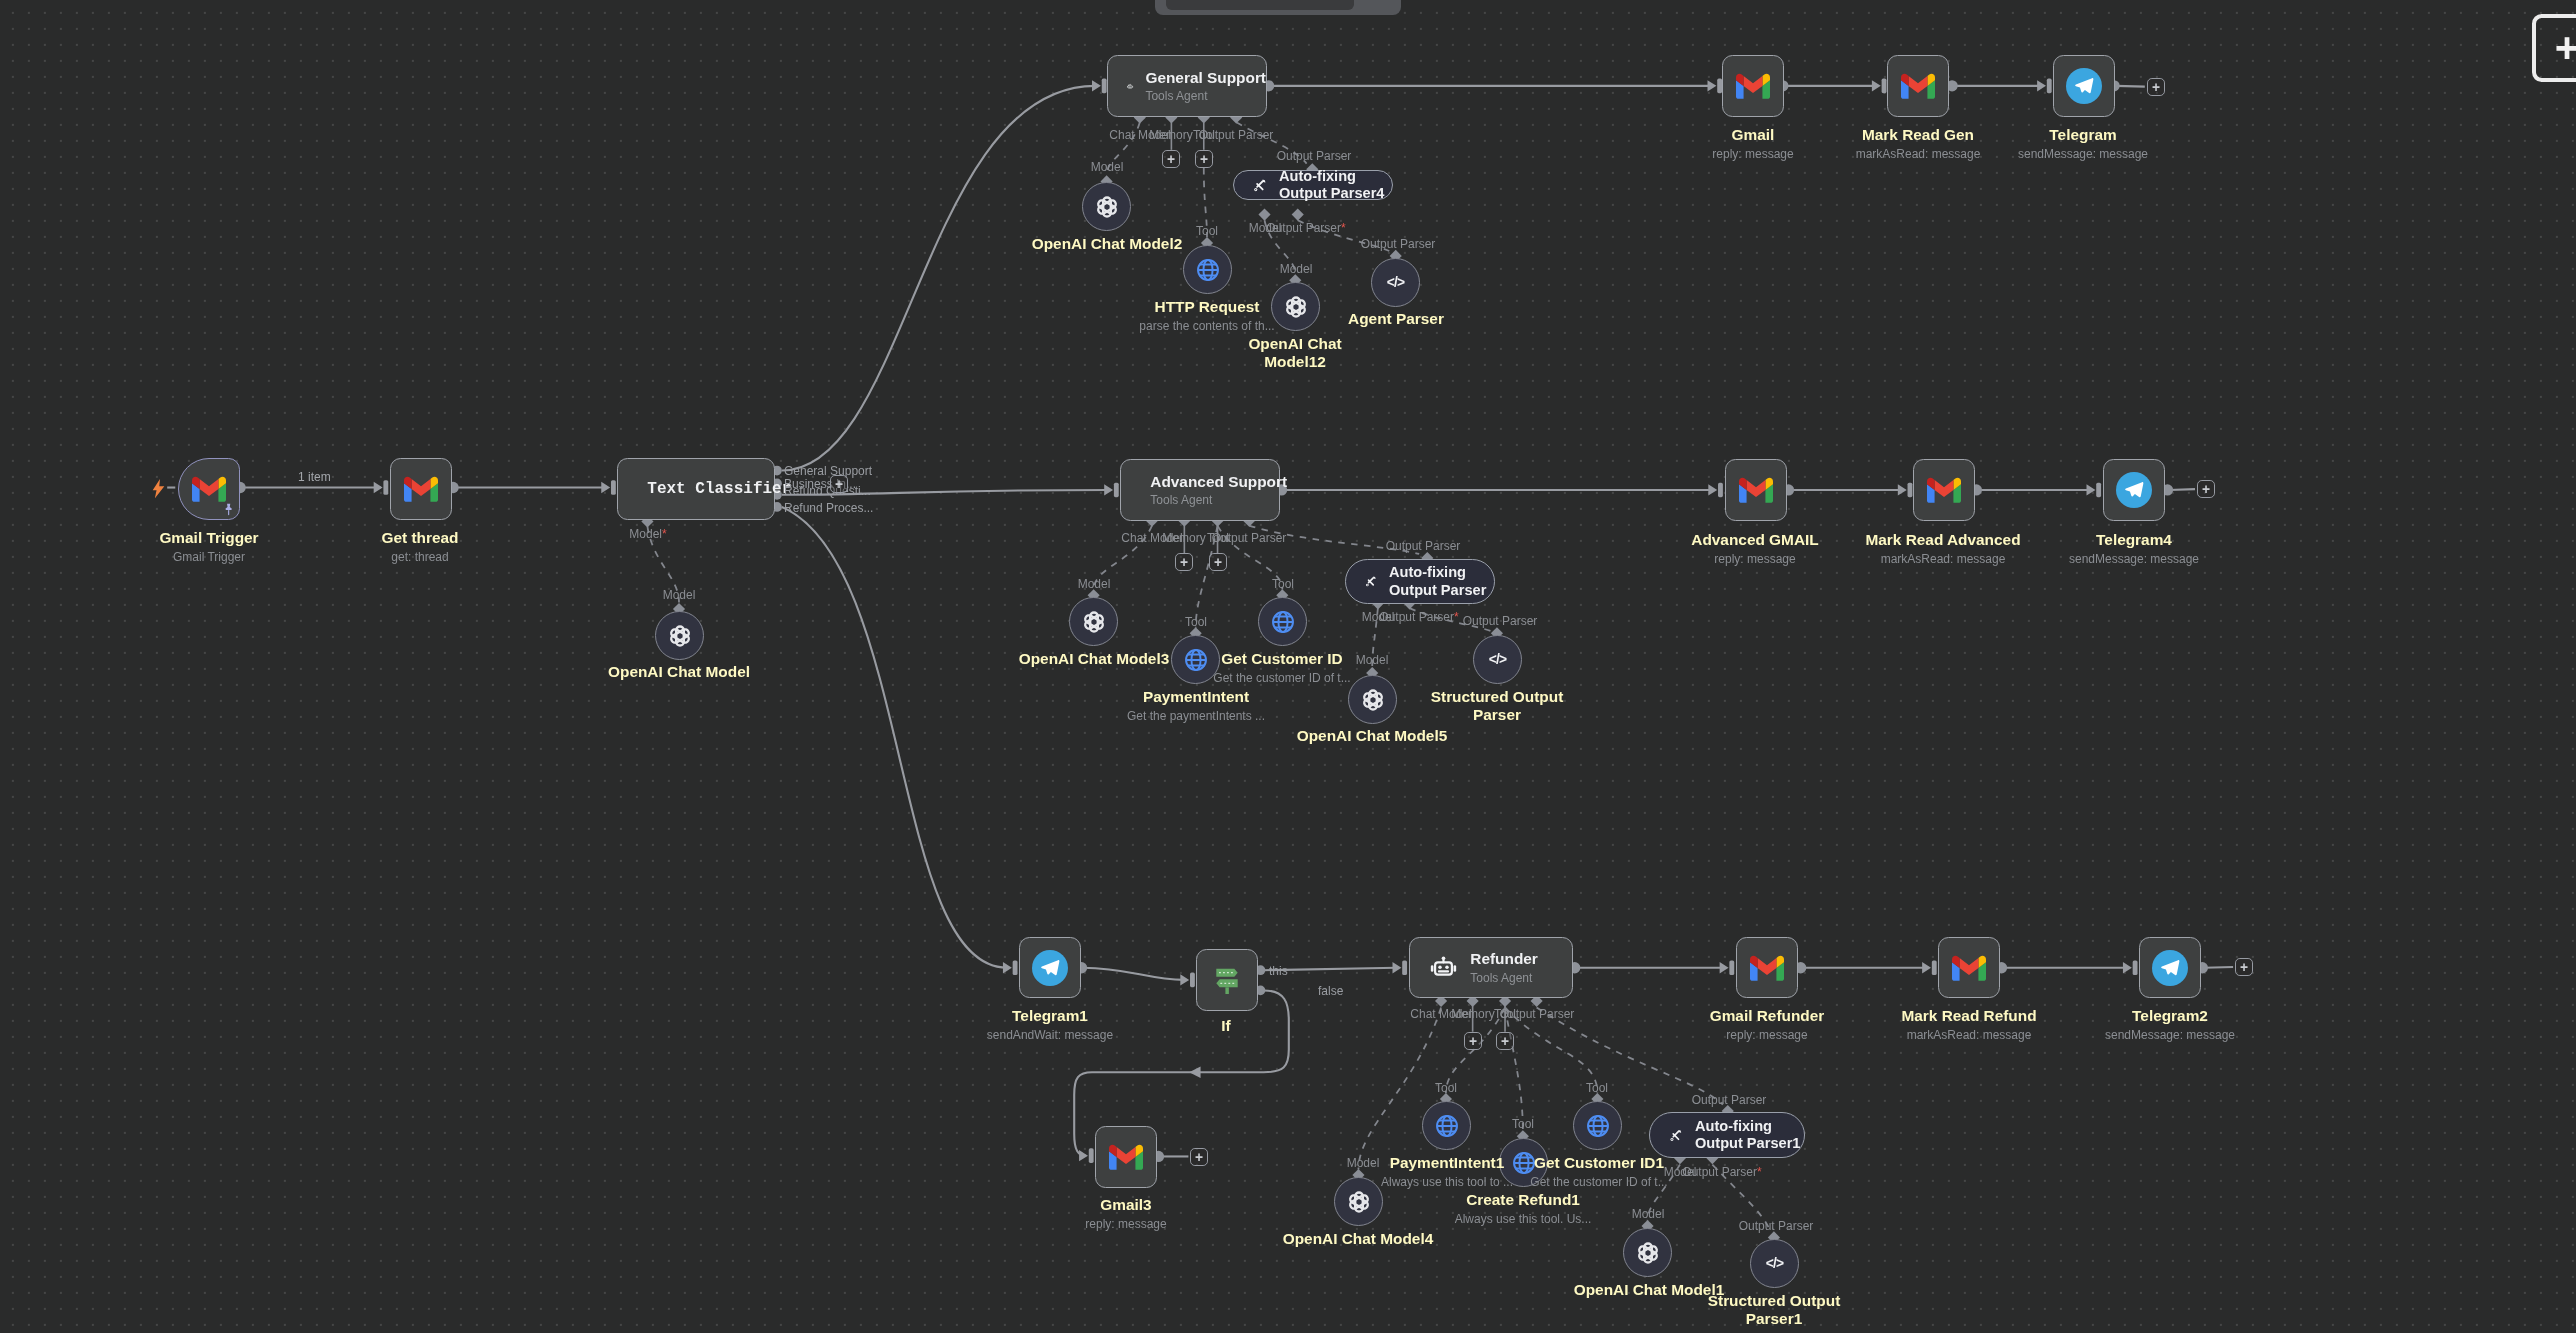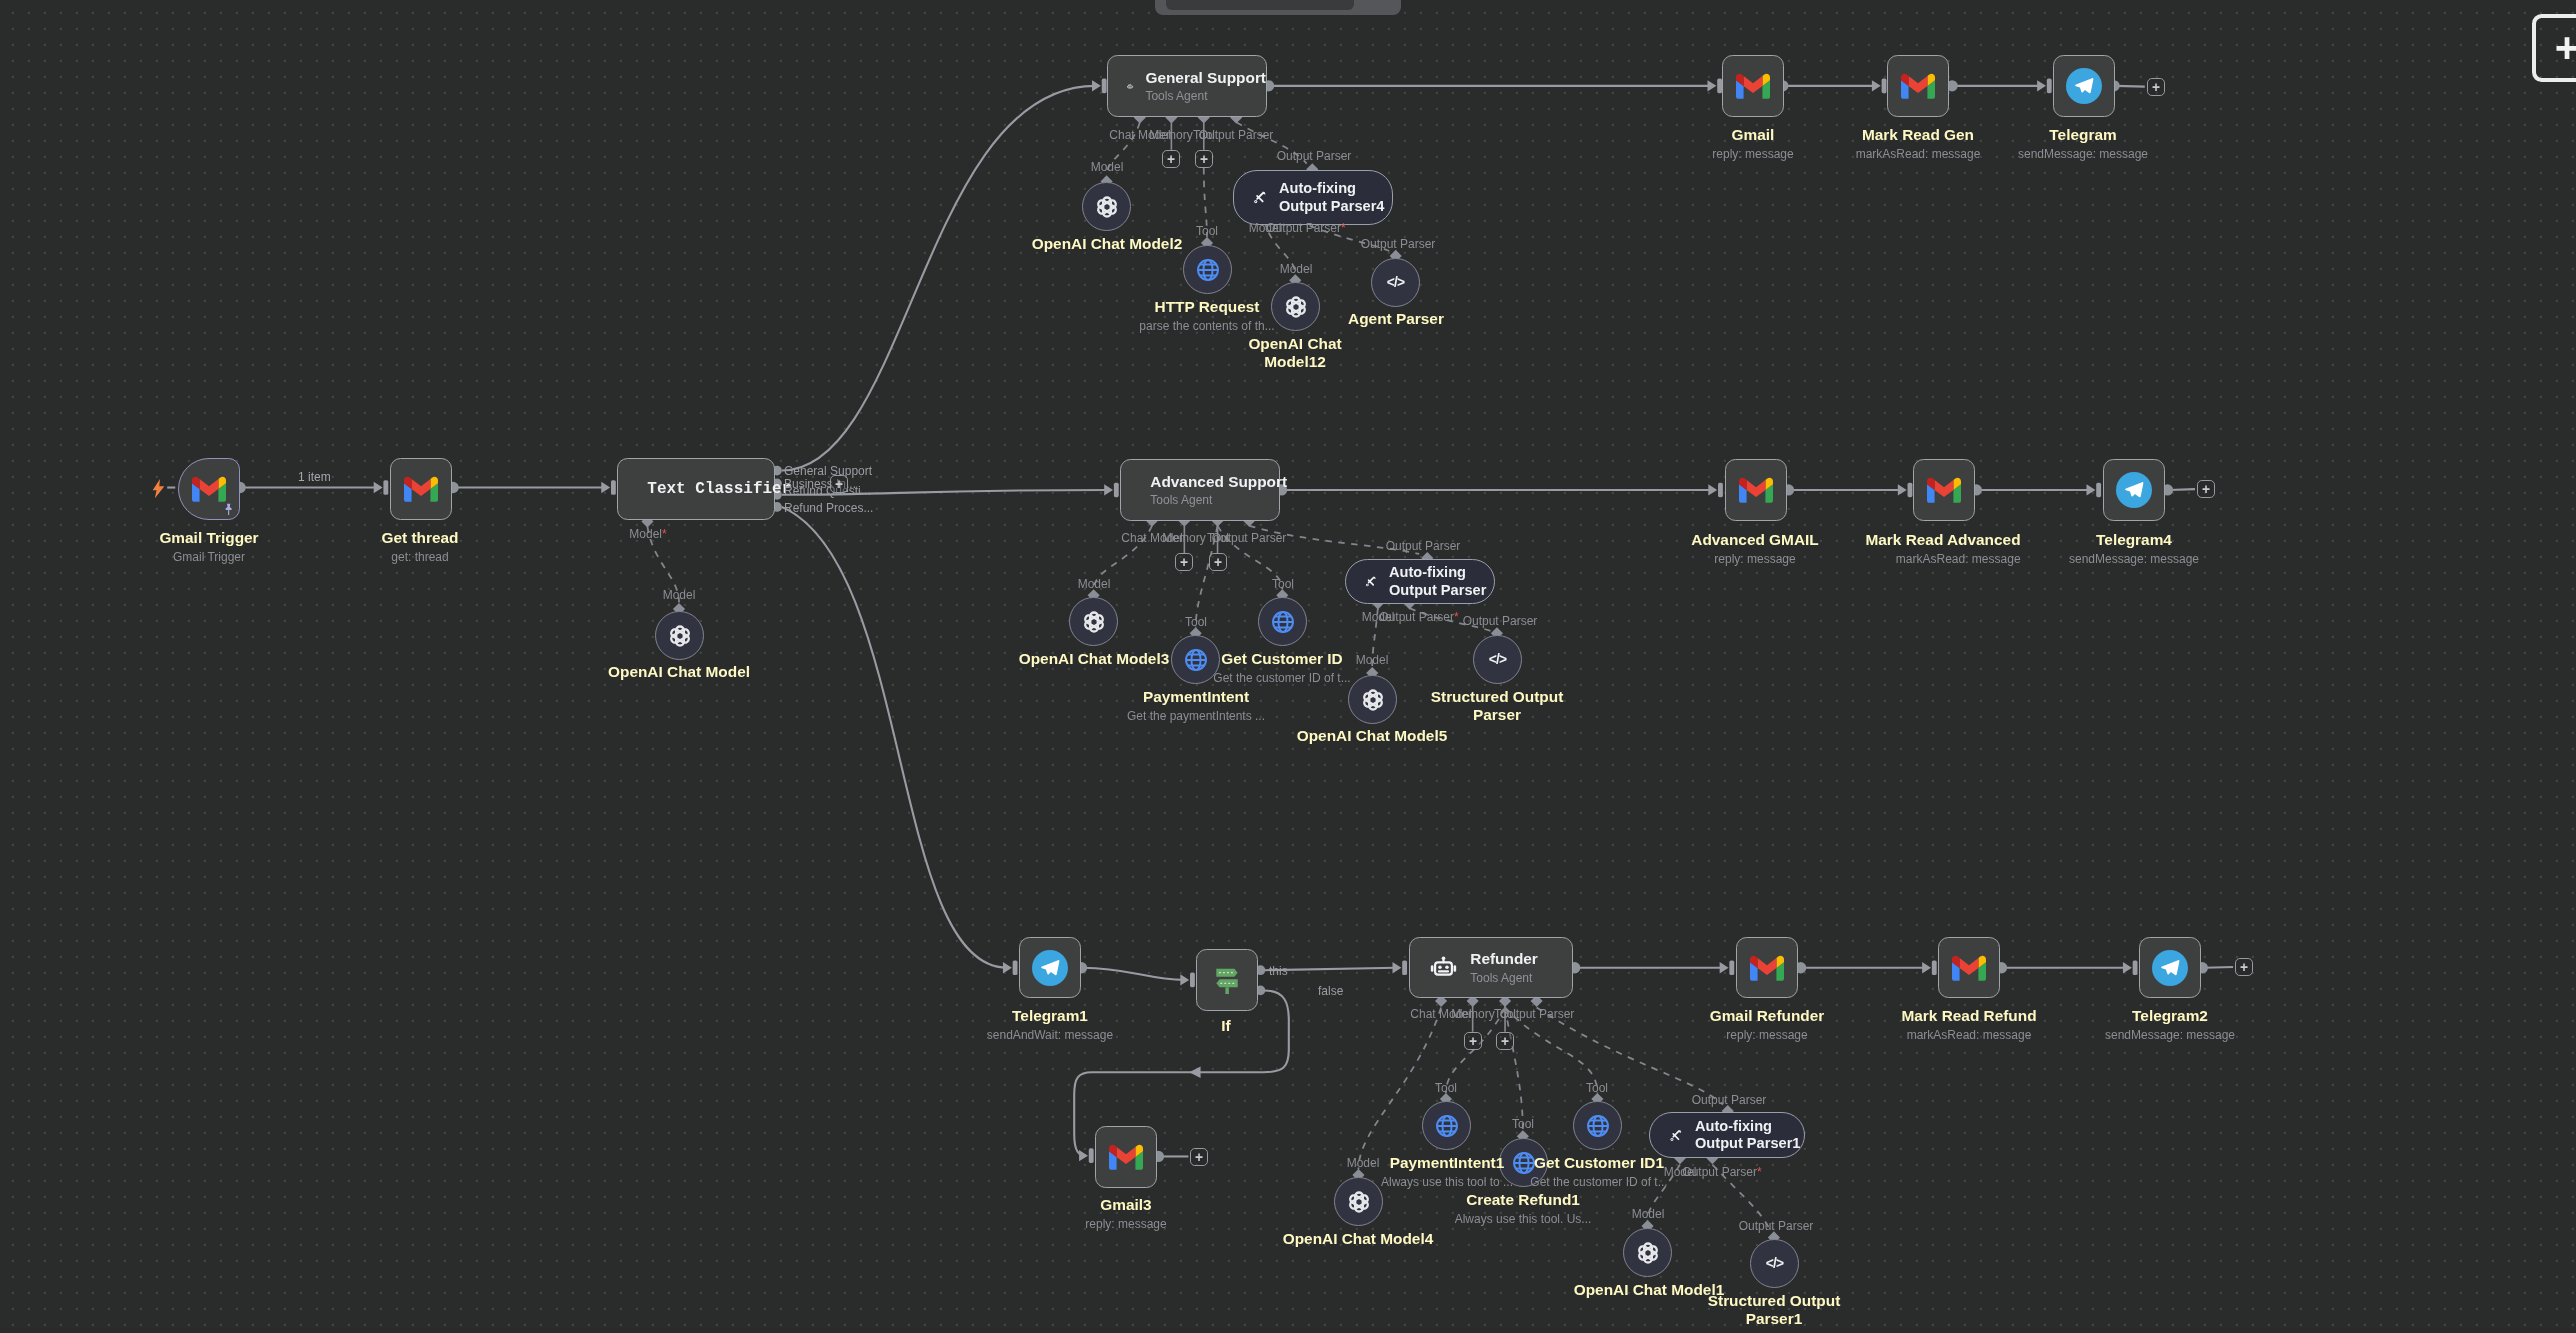--- a/index.html
+++ b/index.html
@@ -351,21 +351,21 @@
   <svg class="icon" style="width:26px;height:26px;" viewBox="0 0 32 32" width="26" height="26">
       <use href="#sym-globe"></use>
     </svg>
 </div>
 <div class="nlabel" style="left:1207px;top:298px;">
   <div class="nm">HTTP Request</div>
   <div class="ds">parse the contents of th...</div>
 </div>
 
 <span class="plabel" style="left:1314px;top:149px;">Output Parser</span>
-<div class="pill" style="left:1233px;top:170px;width:160px;height:55px;justify-content:space-between;">
+<div class="pill" style="left:1233px;top:170px;width:160px;height:30px;justify-content:space-between;">
   <svg class="icon" style="width:21px;height:21px;" viewBox="0 0 18 26" width="14.6" height="21">
       <use href="#sym-tools"></use>
     </svg>
   <div class="ptitle" style="max-width:113px;">Auto-fixing Output Parser4</div>
 </div>
 <span class="plabel" style="left:1265px;top:221px;">Model</span>
 <span class="plabel" style="left:1306px;top:221px;"><span>Output Parser</span><span class="req">*</span></span>
 
 <span class="plabel" style="left:1296px;top:262px;">Model</span>
 <div class="circle" style="left:1271px;top:282px;">
@@ -503,21 +503,21 @@
 </div>
 <div class="nlabel" style="left:1755px;top:531px;">
   <div class="nm">Advanced GMAIL</div>
   <div class="ds">reply: message</div>
 </div>
 <div class="node sq" style="left:1913px;top:459px;">
   <svg class="icon" style="width:34px;height:26px;" viewBox="0 0 42 32" width="34" height="26">
       <use href="#sym-gmail"></use>
     </svg>
 </div>
-<div class="nlabel" style="left:1943px;top:531px;text-align:right;">
+<div class="nlabel" style="left:1943px;top:531px;">
   <div class="nm">Mark Read Advanced</div>
   <div class="ds">markAsRead: message</div>
 </div>
 <div class="node sq" style="left:2103px;top:459px;">
   <svg class="icon" style="width:36px;height:36px;" viewBox="0 0 44 44" width="36" height="36">
       <use href="#sym-telegram"></use>
     </svg>
 </div>
 <div class="nlabel" style="left:2134px;top:531px;">
   <div class="nm">Telegram4</div>

